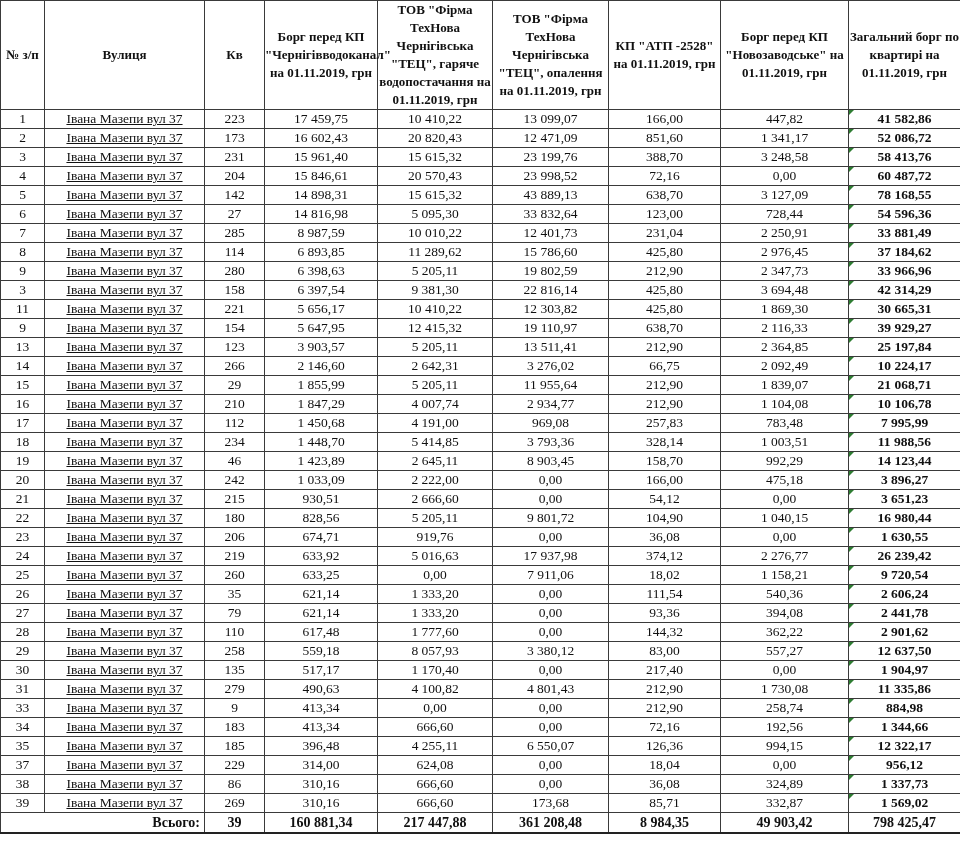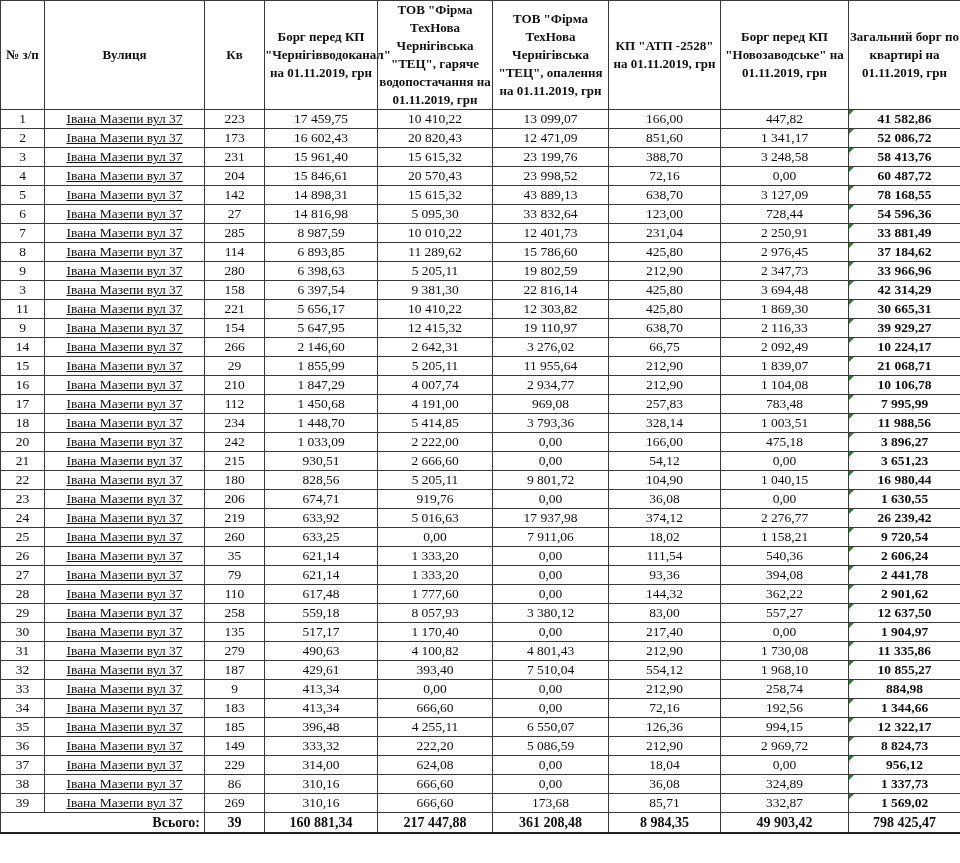--- a/index.html
+++ b/index.html
@@ -171,20 +171,31 @@
         <td class="street">Івана Мазепи вул  37</td>
         <td>154</td>
         <td>5 647,95</td>
         <td>12 415,32</td>
         <td>19 110,97</td>
         <td>638,70</td>
         <td>2 116,33</td>
         <td class="total">39 929,27</td>
       </tr>
       <tr>
+        <td>13</td>
+        <td class="street">Івана Мазепи вул  37</td>
+        <td>123</td>
+        <td>3 903,57</td>
+        <td>5 205,11</td>
+        <td>13 511,41</td>
+        <td>212,90</td>
+        <td>2 364,85</td>
+        <td class="total">25 197,84</td>
+      </tr>
+      <tr>
         <td>14</td>
         <td class="street">Івана Мазепи вул  37</td>
         <td>266</td>
         <td>2 146,60</td>
         <td>2 642,31</td>
         <td>3 276,02</td>
         <td>66,75</td>
         <td>2 092,49</td>
         <td class="total">10 224,17</td>
       </tr>
@@ -226,20 +237,31 @@
         <td class="street">Івана Мазепи вул  37</td>
         <td>234</td>
         <td>1 448,70</td>
         <td>5 414,85</td>
         <td>3 793,36</td>
         <td>328,14</td>
         <td>1 003,51</td>
         <td class="total">11 988,56</td>
       </tr>
       <tr>
+        <td>19</td>
+        <td class="street">Івана Мазепи вул  37</td>
+        <td>46</td>
+        <td>1 423,89</td>
+        <td>2 645,11</td>
+        <td>8 903,45</td>
+        <td>158,70</td>
+        <td>992,29</td>
+        <td class="total">14 123,44</td>
+      </tr>
+      <tr>
         <td>20</td>
         <td class="street">Івана Мазепи вул  37</td>
         <td>242</td>
         <td>1 033,09</td>
         <td>2 222,00</td>
         <td>0,00</td>
         <td>166,00</td>
         <td>475,18</td>
         <td class="total">3 896,27</td>
       </tr>
@@ -358,31 +380,20 @@
         <td class="street">Івана Мазепи вул  37</td>
         <td>279</td>
         <td>490,63</td>
         <td>4 100,82</td>
         <td>4 801,43</td>
         <td>212,90</td>
         <td>1 730,08</td>
         <td class="total">11 335,86</td>
       </tr>
       <tr>
-        <td>32</td>
-        <td class="street">Івана Мазепи вул  37</td>
-        <td>187</td>
-        <td>429,61</td>
-        <td>393,40</td>
-        <td>7 510,04</td>
-        <td>554,12</td>
-        <td>1 968,10</td>
-        <td class="total">10 855,27</td>
-      </tr>
-      <tr>
         <td>33</td>
         <td class="street">Івана Мазепи вул  37</td>
         <td>9</td>
         <td>413,34</td>
         <td>0,00</td>
         <td>0,00</td>
         <td>212,90</td>
         <td>258,74</td>
         <td class="total">884,98</td>
       </tr>
@@ -400,31 +411,20 @@
       <tr>
         <td>35</td>
         <td class="street">Івана Мазепи вул  37</td>
         <td>185</td>
         <td>396,48</td>
         <td>4 255,11</td>
         <td>6 550,07</td>
         <td>126,36</td>
         <td>994,15</td>
         <td class="total">12 322,17</td>
-      </tr>
-      <tr>
-        <td>36</td>
-        <td class="street">Івана Мазепи вул  37</td>
-        <td>149</td>
-        <td>333,32</td>
-        <td>222,20</td>
-        <td>5 086,59</td>
-        <td>212,90</td>
-        <td>2 969,72</td>
-        <td class="total">8 824,73</td>
       </tr>
       <tr>
         <td>37</td>
         <td class="street">Івана Мазепи вул  37</td>
         <td>229</td>
         <td>314,00</td>
         <td>624,08</td>
         <td>0,00</td>
         <td>18,04</td>
         <td>0,00</td>

